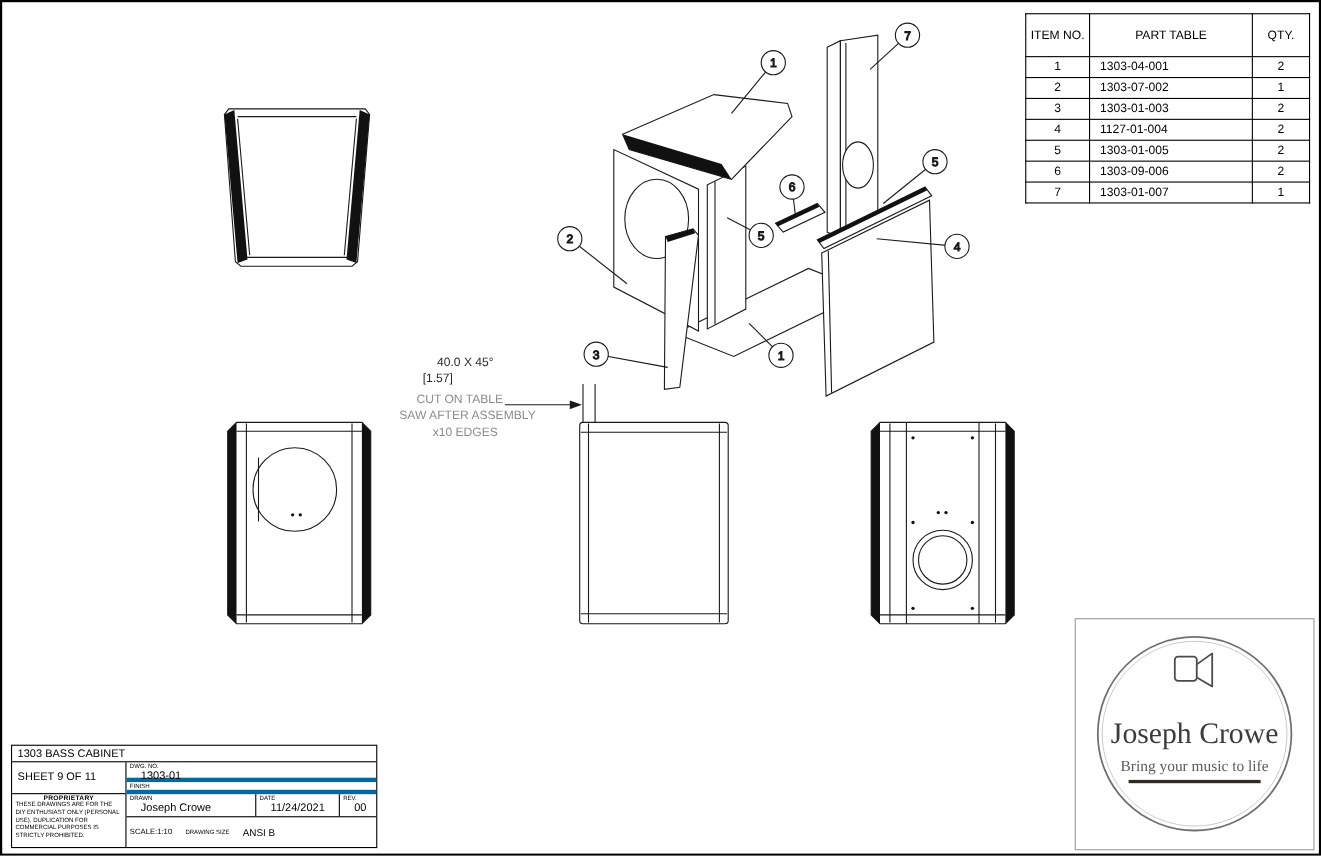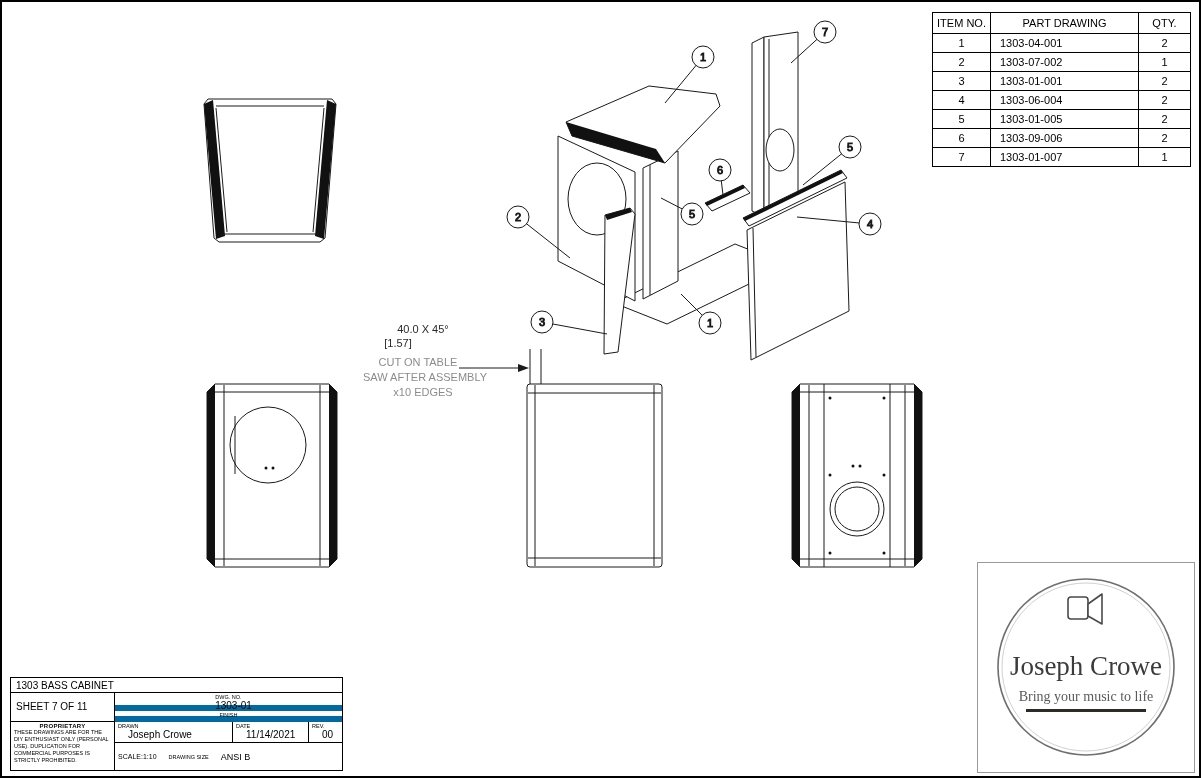--- a/index.html
+++ b/index.html
@@ -14,21 +14,21 @@
   svg.drawing { position:absolute; left:0; top:0; }
 
   
   .parts-table {
     position:absolute; left:930px; top:10px;
     border-collapse:collapse; font-size:11px; color:#000; background:#fff;
   }
   .parts-table th, .parts-table td {
     border:1px solid #000; height:19px; padding:0 4px; font-weight:normal;
   }
-  .parts-table th { height:21px; text-align:center; }
+  .parts-table th { height:39px; text-align:center; }
   .parts-table .c-item { width:58px;  text-align:center; }
   .parts-table .c-part { width:148px; text-align:left; padding-left:9px; }
   .parts-table .c-qty  { width:52px;  text-align:center; }
 
   
   .balloon-num { font:11px "Liberation Sans", sans-serif; fill:#1a1a1a; text-anchor:middle; }
   .note-a { font:11px "Liberation Sans", sans-serif; fill:#2a2a2a; text-anchor:middle; }
   .note-b { font:11px "Liberation Sans", sans-serif; fill:#8c8c8c; text-anchor:middle; }
 
   
@@ -40,21 +40,21 @@
   .tb-title { height:15px; border-bottom:1px solid #000; font-size:10px; padding:2px 5px 0; }
   .tb-body { flex:1; display:flex; min-height:0; }
   .tb-left { width:104px; border-right:1px solid #000; display:flex; flex-direction:column; }
   .tb-sheet { height:28px; font-size:10px; padding:8px 5px 0; }
   .tb-prop { flex:1; border-top:1px solid #000; padding:1px 3px; overflow:hidden; }
   .tb-prop-title { font-size:6px; font-weight:bold; text-align:center; letter-spacing:.3px; }
   .tb-prop-text { font-size:5.5px; line-height:1.25; text-align:left; }
   .tb-right { flex:1; display:flex; flex-direction:column; min-width:0; }
   .tb-label { display:block; font-size:5.5px; line-height:6px; padding-top:1px; }
   .tb-value { display:block; font-size:10px; line-height:11px; padding-left:10px; white-space:nowrap; }
-  .tb-field { border-bottom:6px solid #0369a1; padding:0 3px;text-align:center; }
+  .tb-field { border-bottom:4px solid #0369a1; padding:0 3px; }
   .tb-dwg { height:18px; }
   .tb-material { height:19px; }
   .tb-finish { height:11px; }
   .tb-row-3 { display:flex; height:21px; border-bottom:1px solid #000; }
   .tb-cell { padding:0 3px; border-right:1px solid #000; }
   .tb-cell-drawn { width:118px; }
   .tb-cell-date { width:76px; }
   .tb-cell-rev { flex:1; border-right:none; }
   .tb-scale-row { flex:1; display:flex; align-items:center; padding:0 3px; gap:12px; }
   .tb-scale { font-size:7px; }
@@ -226,43 +226,43 @@
       <circle cx="858" cy="464" r="1.5" fill="#111" stroke="none"></circle>
       <circle cx="855" cy="507" r="27" fill="#fff"></circle>
       <circle cx="855" cy="507" r="22" fill="#fff"></circle>
     </g>
   </svg>
 
   <table class="parts-table">
     <thead>
       <tr>
         <th>ITEM NO.</th>
-        <th>PART DRAWING</th>
+        <th>PART TABLE</th>
         <th>QTY.</th>
       </tr>
     </thead>
     <tbody>
       <tr>
         <td class="c-item">1</td>
         <td class="c-part">1303-04-001</td>
         <td class="c-qty">2</td>
       </tr>
       <tr>
         <td class="c-item">2</td>
         <td class="c-part">1303-07-002</td>
         <td class="c-qty">1</td>
       </tr>
       <tr>
         <td class="c-item">3</td>
-        <td class="c-part">1303-01-001</td>
+        <td class="c-part">1303-01-003</td>
         <td class="c-qty">2</td>
       </tr>
       <tr>
         <td class="c-item">4</td>
-        <td class="c-part">1303-06-004</td>
+        <td class="c-part">1127-01-004</td>
         <td class="c-qty">2</td>
       </tr>
       <tr>
         <td class="c-item">5</td>
         <td class="c-part">1303-01-005</td>
         <td class="c-qty">2</td>
       </tr>
       <tr>
         <td class="c-item">6</td>
         <td class="c-part">1303-09-006</td>
@@ -273,42 +273,42 @@
         <td class="c-part">1303-01-007</td>
         <td class="c-qty">1</td>
       </tr>
     </tbody>
   </table>
 
   <div class="title-block">
     <div class="tb-title">1303 BASS CABINET</div>
     <div class="tb-body">
       <div class="tb-left">
-        <div class="tb-sheet">SHEET 7 OF 11</div>
+        <div class="tb-sheet">SHEET 9 OF 11</div>
         <div class="tb-prop">
           <div class="tb-prop-title">PROPRIETARY</div>
           <div class="tb-prop-text">THESE DRAWINGS ARE FOR THE DIY ENTHUSIAST ONLY (PERSONAL USE). DUPLICATION FOR COMMERCIAL PURPOSES IS STRICTLY PROHIBITED.</div>
         </div>
       </div>
       <div class="tb-right">
         <div class="tb-field tb-dwg">
           <span class="tb-label">DWG.  NO.</span>
           <span class="tb-value">1303-01</span>
         </div>
         <div class="tb-field tb-finish">
           <span class="tb-label">FINISH</span>
         </div>
         <div class="tb-row-3">
           <div class="tb-cell tb-cell-drawn">
             <span class="tb-label">DRAWN</span>
             <span class="tb-value">Joseph Crowe</span>
           </div>
           <div class="tb-cell tb-cell-date">
             <span class="tb-label">DATE</span>
-            <span class="tb-value">11/14/2021</span>
+            <span class="tb-value">11/24/2021</span>
           </div>
           <div class="tb-cell tb-cell-rev">
             <span class="tb-label">REV.</span>
             <span class="tb-value">00</span>
           </div>
         </div>
         <div class="tb-scale-row">
           <span class="tb-scale">SCALE:1:10</span>
           <span class="tb-ds-label">DRAWING SIZE</span>
           <span class="tb-ds-value">ANSI B</span>

